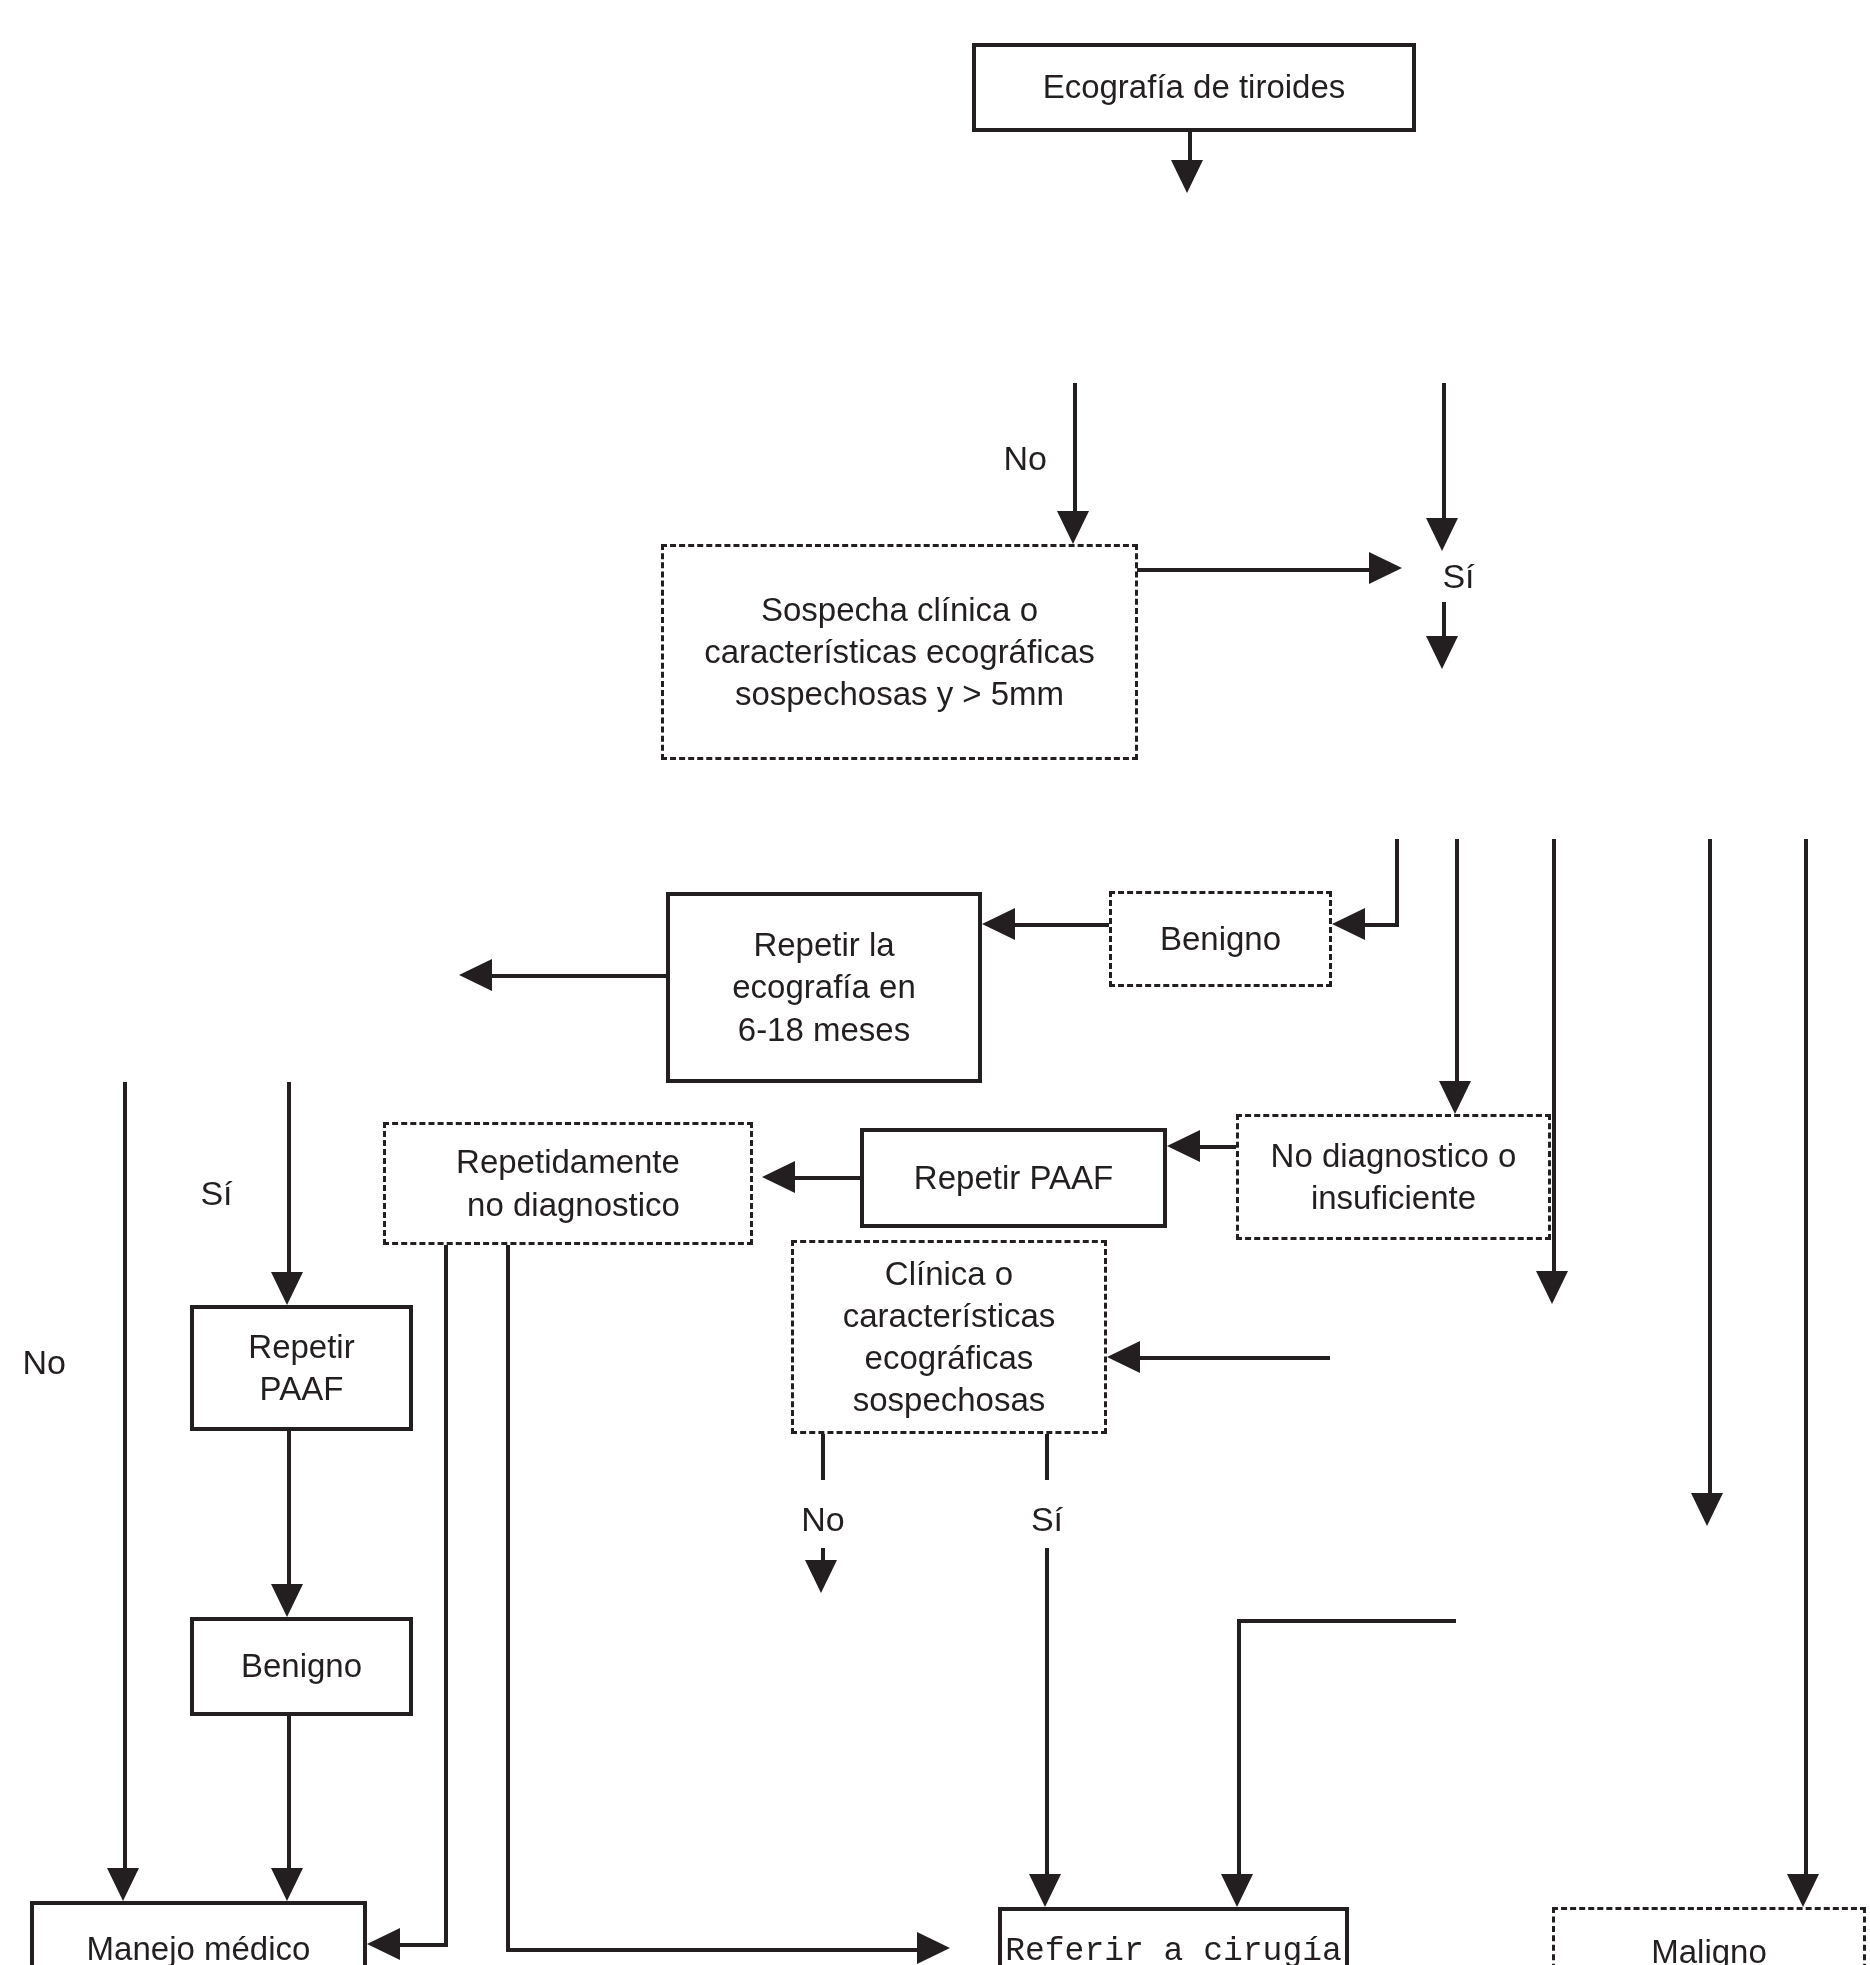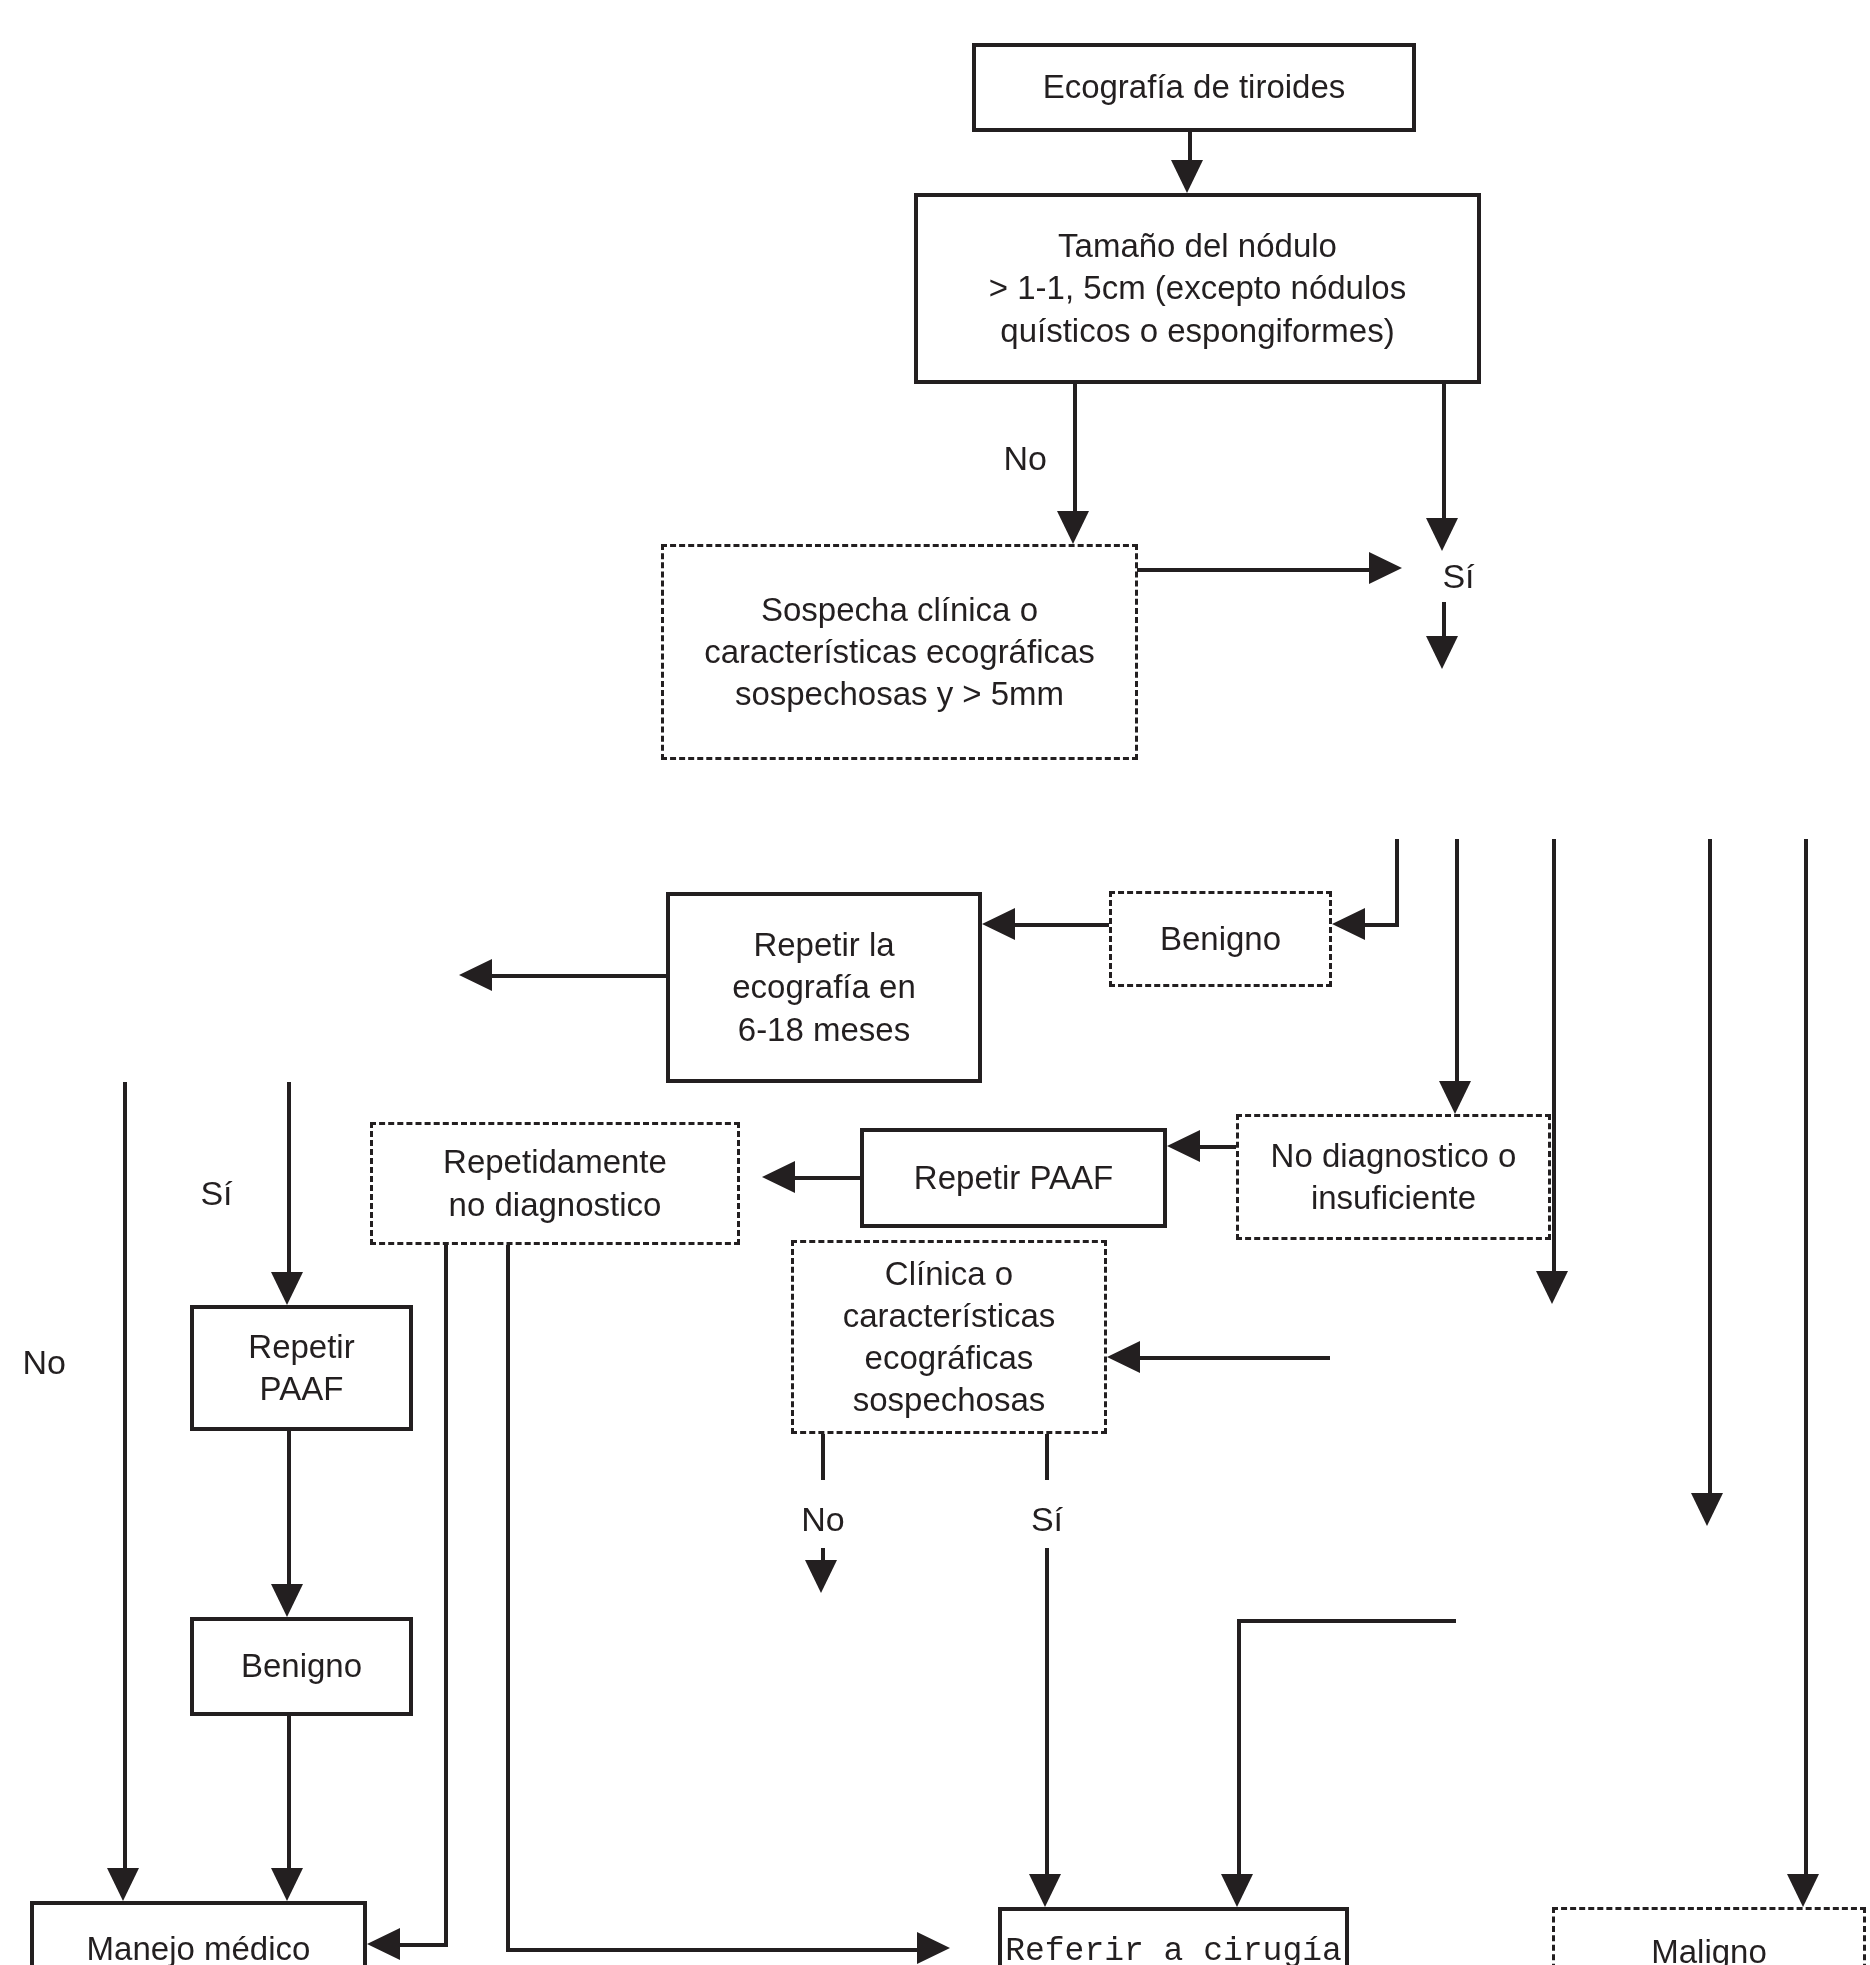--- a/index.html
+++ b/index.html
@@ -42,23 +42,20 @@
   .ah.left  { border-top: 16.5px solid transparent; border-bottom: 16.5px solid transparent; border-right: 33px solid var(--ink); }
   .ah.right { border-top: 16.5px solid transparent; border-bottom: 16.5px solid transparent; border-left: 33px solid var(--ink); }
 </style>
 </head>
 <body>
 
 <div class="canvas">
 
   <div class="box solid" style="left:972px; top:6px; width:444px; height:89px;">Ecografía de tiroides</div>
 
-  <div class="box solid" style="left:914px; top:156px; width:567px; height:191px;">Tamaño del nódulo
-&gt; 1-1, 5cm (excepto nódulos
-quísticos o espongiformes)</div>
 
 
   <div class="box solid" style="left:666px; top:855px; width:316px; height:191px;">Repetir la
 ecografía en
 6-18 meses</div>
 
 
   <div class="box solid" style="left:860px; top:1091px; width:307px; height:100px;">Repetir PAAF</div>
 
   <div class="box solid" style="left:190px; top:1268px; width:223px; height:126px;">Repetir
@@ -72,21 +69,21 @@
 
   <div class="box dashed" style="left:661px; top:507px; width:477px; height:216px;">Sospecha clínica o
 características ecográficas
 sospechosas y &gt; 5mm</div>
 
   <div class="box dashed" style="left:1109px; top:854px; width:223px; height:96px;">Benigno</div>
 
   <div class="box dashed" style="left:1236px; top:1077px; width:315px; height:126px;">No diagnostico o
 insuficiente</div>
 
-  <div class="box dashed" style="left:370px; top:1085px; width:370px; height:123px;">Repetidamente
+  <div class="box dashed" style="left:383px; top:1085px; width:370px; height:123px;text-align:right;">Repetidamente
 no diagnostico</div>
 
   <div class="box dashed" style="left:791px; top:1203px; width:316px; height:194px;">Clínica o
 características
 ecográficas
 sospechosas</div>
 
 
 
 

